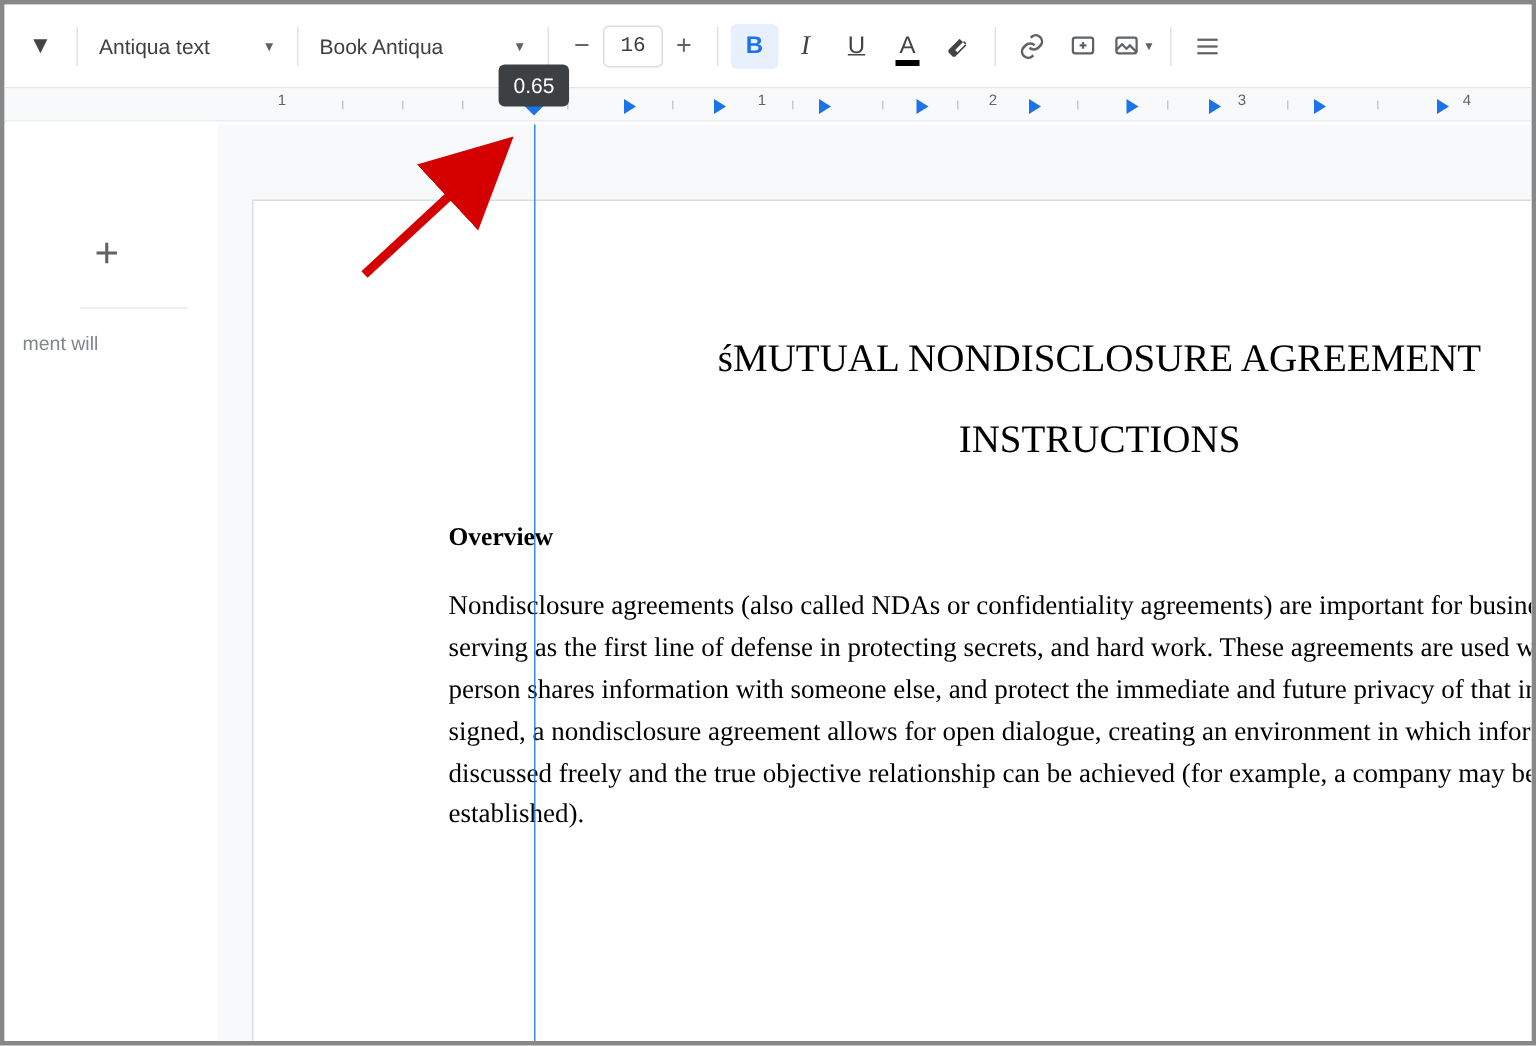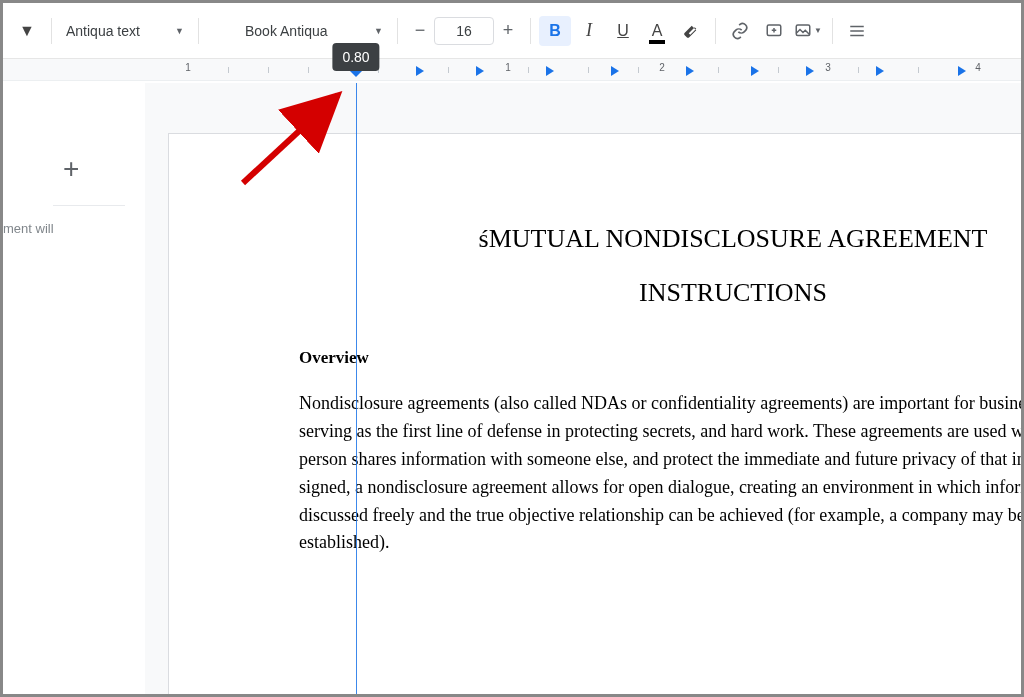--- a/index.html
+++ b/index.html
@@ -37,22 +37,22 @@
   .tb-btn {
     width: 32px; height: 30px;
     display: flex; align-items: center; justify-content: center;
     border-radius: 4px; cursor: pointer; color:#444;
   }
   .font-size-box {
     display:flex; align-items:center; gap:0;
     border-radius:4px;
   }
   .font-size-input {
-    width: 60px; height: 28px; text-align:center;
-    border:1px solid #dadce0; border-radius:4px; font-size:14px; color:#3c4043;
+    width: 40px; height: 28px; text-align:center;
+    border:1px solid #dadce0; border-radius:4px; font-size:14px; color:#3c4043;font-family:Liberation Mono, monospace;
   }
   .pm { width:28px; height:28px; display:flex;align-items:center;justify-content:center; color:#5f6368; font-size:18px; cursor:pointer;}
   .bold-active { background:#e8f0fe; color:#1a73e8; font-weight:700;}
   .italic { font-style: italic; font-family: 'Georgia', serif; font-size:18px;}
   .underline-sample { text-decoration: underline; font-family: Arial; font-size:16px;}
   .textcolor-A { position:relative; font-size:16px; font-family: Arial;}
   .textcolor-A::after { content:""; position:absolute; left:-3px; right:-3px; bottom:-4px; height:4px; background:#000; }
   .highlighter svg { fill:#444; }
   .link-icon, .comment-icon, .image-icon, .more-icon { color:#5f6368; }
   
@@ -105,21 +105,21 @@
     overflow:hidden;
   }
   .outline-panel {
     position:absolute; left:0; top:0; bottom:0; width:142px;
     background:#fff; color:#5f6368; font-size:14px;
   }
   .outline-add {
     font-size:28px; color:#5f6368; padding: 70px 0 10px 60px;
   }
   .outline-line { height:1px; background:#e8eaed; margin: 10px 20px 14px 50px;}
-  .outline-text { padding-left:0px; color:#80868b; font-size:13px; line-height:1.4;}
+  .outline-text { padding-left:0px; color:#80868b; font-size:13px; line-height:1.4;margin-left:12px;}
   
   .page {
     position:absolute; left:165px; top:50px;
     width: 1100px; height: 1200px;
     background:#fff;
     border:1px solid #dadce0;
     padding: 90px 100px 40px 130px;
     font-family: 'Book Antiqua', 'Palatino Linotype', Georgia, serif;
     color:#000;
   }
@@ -145,21 +145,21 @@
 <div class="toolbar">
   <div class="tb-btn">
       <span class="caret">▼</span>
     </div>
   <div class="tb-sep"></div>
   <div class="tb-dd" style="width:130px;justify-content:space-between;">
     <span>Antiqua text</span>
     <span class="caret">▼</span>
   </div>
   <div class="tb-sep"></div>
-  <div class="tb-dd" style="width:150px;justify-content:space-between;position:relative;margin-left:32px;">
+  <div class="tb-dd" style="width:150px;justify-content:space-between;position:relative;">
     <span>Book Antiqua</span>
     <span class="caret">▼</span>
   </div>
   <div class="tb-sep"></div>
   <div class="font-size-box">
     <div class="pm">−</div>
     <input class="font-size-input" value="16" style="">
     <div class="pm">+</div>
   </div>
   <div class="tb-sep"></div>
@@ -245,21 +245,21 @@
       <div class="ruler-tick" style="left:420px"></div>
     <div class="ruler-tick" style="left:470px"></div>
       <div class="ruler-tick" style="left:550px"></div>
     <div class="ruler-tick" style="left:610px"></div>
       <div class="ruler-tick" style="left:690px"></div>
     <div class="ruler-tick" style="left:750px"></div>
   </div>
 </div>
 
 <div class="tooltip" style="left:353px;">
-  <span>0.80</span>
+  <span>0.65</span>
 </div>
 
 <div class="editor-area">
   <div class="outline-panel">
     <div class="outline-add">+</div>
     <div class="outline-line"></div>
     <div class="outline-text">ment will</div>
   </div>
 
   <div class="page">

